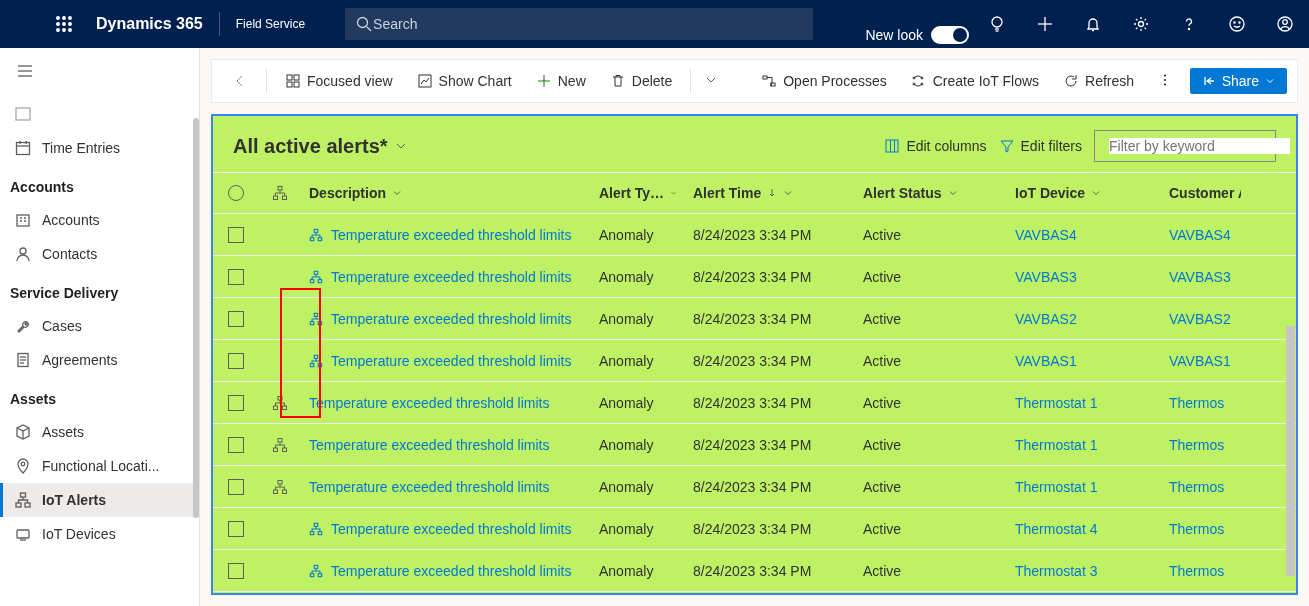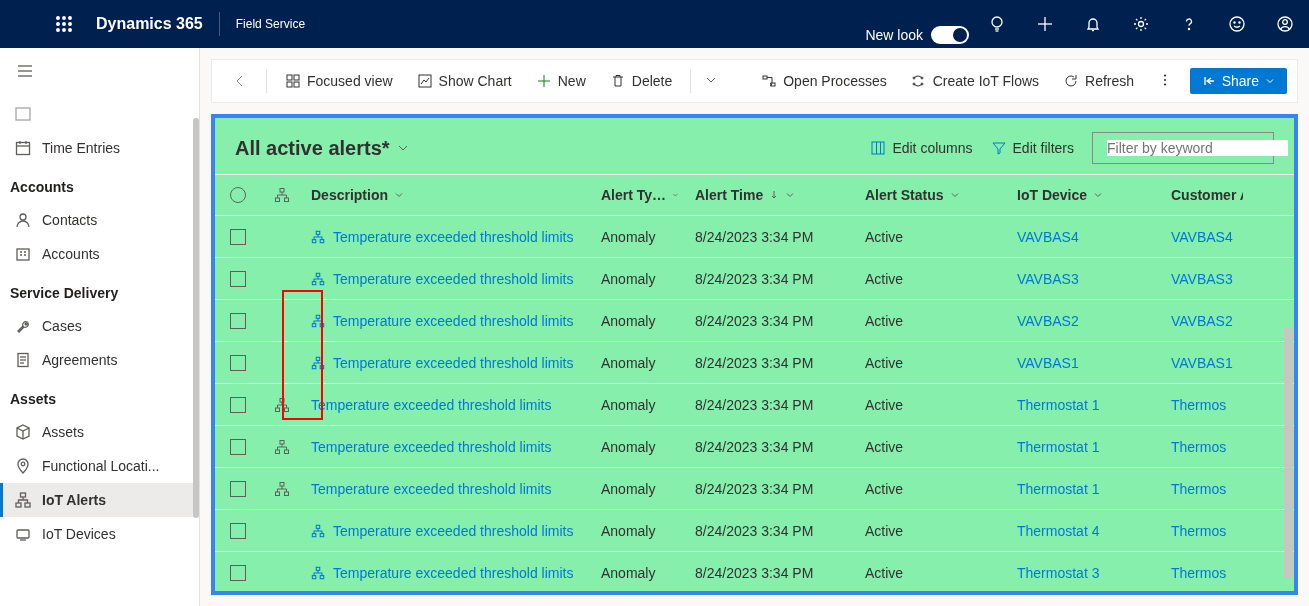--- a/index.html
+++ b/index.html
@@ -37,24 +37,24 @@
 .cmdbar { background: #fff; border:1px solid #edebe9; height: 44px; display: flex; align-items: center; padding: 0 10px; gap: 4px; }
 .cmd { display: flex; align-items: center; gap: 6px; padding: 6px 10px; font-size: 14px; cursor: pointer; }
 .cmd svg { width:16px; height:16px; }
 .cmd.green svg { stroke:#107c10; }
 .cmd-sep { width:1px; height:24px; background:#e1e1e1; margin: 0 4px;}
 .chev { padding: 6px 6px;}
 .share-btn { margin-left: auto; background: #0078d4; color: #fff; padding: 5px 12px; border-radius: 2px; display:flex; align-items:center; gap:6px; cursor:pointer;}
 .share-btn svg { stroke:#fff;}
 .overflow { padding:6px 10px; cursor:pointer;}
 
-.panel { background:#86efac; border:4px solid #3b82f6; margin-top:11px; flex:1; display:flex; flex-direction:column; position:relative; overflow:hidden;}
+.panel { background:#bef264; border:2px solid #3b82f6; margin-top:11px; flex:1; display:flex; flex-direction:column; position:relative; overflow:hidden;}
 .view-hdr { display:flex; align-items:center; padding: 14px 20px 10px; gap:14px;}
 .view-title { font-size: 20px; font-weight:600; display:flex; align-items:center; gap:6px;}
-.view-actions { margin-left:auto; display:flex; align-items:center; gap:18px;}
+.view-actions { margin-left:auto; display:flex; align-items:center; gap:12px;}
 .view-act { display:flex; align-items:center; gap:6px; color:#323130; cursor:pointer; font-size:14px;}
 .view-act svg { stroke:#0078d4; width:16px; height:16px;}
 .filter-box { border:1px solid #8a8886; height:32px; width:182px; display:flex; align-items:center; padding:0 8px; gap:6px;}
 .filter-box input { border:none; outline:none; font-size:14px; flex:1;}
 .filter-box svg{ stroke:#605e5c;}
 
 .grid { flex:1; overflow:auto;}
 .ghdr, .grow { display:flex; align-items:center; border-bottom:1px solid #edebe9; }
 .ghdr { height:42px; font-weight:600; border-top:1px solid #edebe9;}
 .grow { height:42px;}
@@ -88,20 +88,27 @@
         <circle cx="9" cy="9" r="1.3" fill="#fff"></circle>
         <circle cx="15" cy="9" r="1.3" fill="#fff"></circle>
         <circle cx="3" cy="15" r="1.3" fill="#fff"></circle>
         <circle cx="9" cy="15" r="1.3" fill="#fff"></circle>
         <circle cx="15" cy="15" r="1.3" fill="#fff"></circle>
       </svg>
   </div>
   <div class="brand">Dynamics 365</div>
   <div class="divider-v"></div>
   <div class="appname">Field Service</div>
+  <div class="search">
+    <svg class="ico" viewBox="0 0 18 18" style="stroke:#c7d3e6">
+        <circle cx="7.5" cy="7.5" r="5"></circle>
+        <line x1="11.5" y1="11.5" x2="16" y2="16"></line>
+      </svg>
+    <input placeholder="Search" style="">
+  </div>
   <div class="spacer"></div>
   <div class="newlook">
     <span>New look</span>
     <div class="toggle"></div>
   </div>
   <div class="topicon">
       <svg class="ico" viewBox="0 0 18 18">
         <circle cx="9" cy="7" r="5"></circle>
         <line x1="7" y1="14" x2="11" y2="14"></line>
         <line x1="7.5" y1="16" x2="10.5" y2="16"></line>
@@ -169,34 +176,34 @@
           <line x1="2.5" y1="7" x2="15.5" y2="7"></line>
           <line x1="6" y1="2" x2="6" y2="5"></line>
           <line x1="12" y1="2" x2="12" y2="5"></line>
         </svg>
       <span>Time Entries</span>
     </div>
 
     <div class="nav-section">Accounts</div>
     <div class="nav-item">
       <svg class="nav-icon" viewBox="0 0 18 18">
-          <circle cx="9" cy="6" r="3"></circle>
-          <path d="M3 16 a6 6 0 0 1 12 0"></path>
-        </svg>
-      <span>Contacts</span>
-    </div>
-    <div class="nav-item">
-      <svg class="nav-icon" viewBox="0 0 18 18">
           <rect x="3" y="4" width="12" height="11"></rect>
           <line x1="6" y1="7" x2="8" y2="7"></line>
           <line x1="10" y1="7" x2="12" y2="7"></line>
           <line x1="6" y1="10" x2="8" y2="10"></line>
           <line x1="10" y1="10" x2="12" y2="10"></line>
         </svg>
       <span>Accounts</span>
+    </div>
+    <div class="nav-item">
+      <svg class="nav-icon" viewBox="0 0 18 18">
+          <circle cx="9" cy="6" r="3"></circle>
+          <path d="M3 16 a6 6 0 0 1 12 0"></path>
+        </svg>
+      <span>Contacts</span>
     </div>
 
     <div class="nav-section">Service Delivery</div>
     <div class="nav-item">
       <svg class="nav-icon" viewBox="0 0 18 18">
           <path d="M13 5 a3 3 0 0 0-4 4 L4 14 l1 1 5-5 a3 3 0 0 0 4-4 l-2 2-1-1z"></path>
         </svg>
       <span>Cases</span>
     </div>
     <div class="nav-item">

